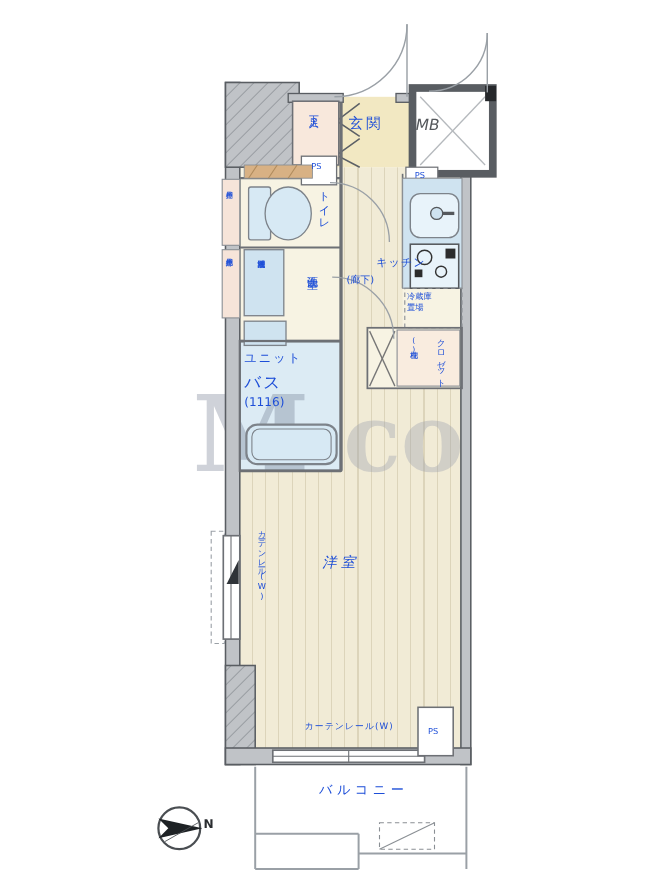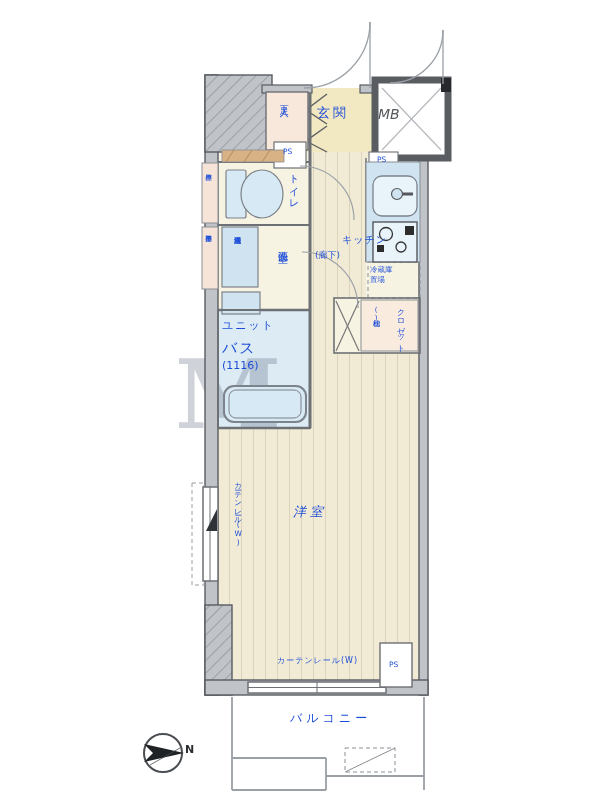--- a/index.html
+++ b/index.html
@@ -23,20 +23,21 @@
 
   <div class="floor striped" style="left:218px;top:152px;width:204px;height:528px;"></div>
   <div class="floor room-plain" style="left:258px;top:88px;width:52px;height:64px;"></div>
   <div class="floor" style="left:305px;top:88px;width:67px;height:64px;background:#f2e8c2;"></div>
   <div class="floor room-plain" style="left:218px;top:152px;width:92px;height:158px;"></div>
   <div class="floor" style="left:218px;top:310px;width:92px;height:118px;background:#dcebf4;"></div>
   <div class="floor room-plain" style="left:366px;top:158px;width:56px;height:152px;"></div>
   <div class="floor room-plain" style="left:334px;top:298px;width:88px;height:55px;"></div>
 
   <div class="wm" style="left:175px;top:338px;font-size:96px;color:rgba(95,105,130,0.30);">M</div>
+  <div class="wm" style="left:312px;top:348px;font-size:86px;color:rgba(150,156,172,0.35);">co</div>
 
   <svg class="overlay" width="600" height="800" viewBox="0 0 600 800">
     <defs>
       <pattern id="hatch" width="9" height="9" patternUnits="userSpaceOnUse" patternTransform="rotate(45)">
         <rect width="9" height="9" fill="#c0c3c7"></rect>
         <line x1="0" y1="0" x2="0" y2="9" stroke="#8d9196" stroke-width="1.4"></line>
       </pattern>
     </defs>
 
     <g>

